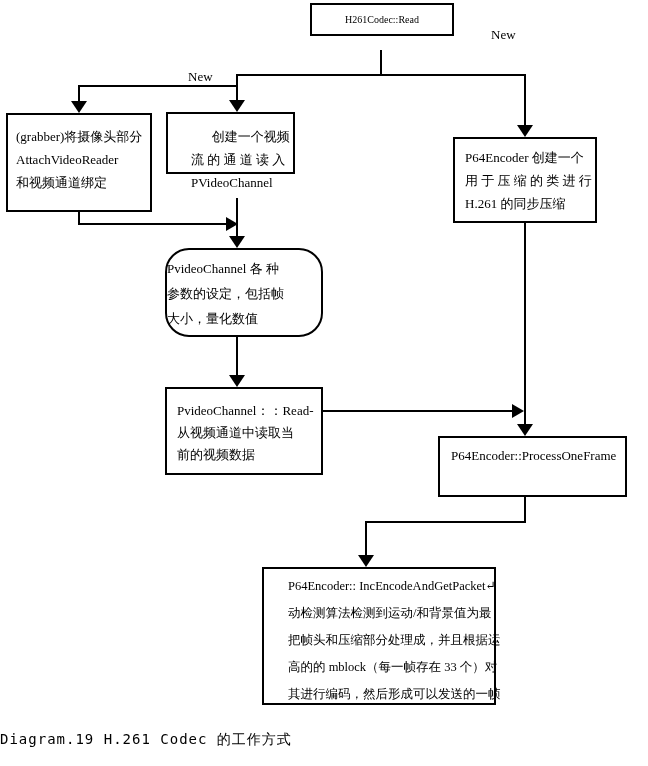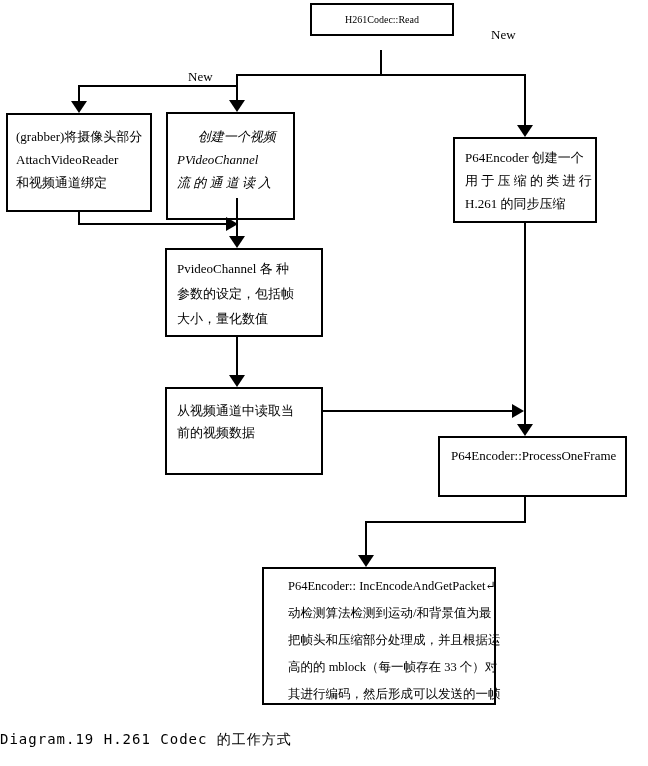--- a/index.html
+++ b/index.html
@@ -13,23 +13,23 @@
     position:absolute; box-sizing:border-box;
     border:2px solid var(--line); background:var(--bg);
     font-size:13px; color:var(--text);
   }
   .ln { display:block; white-space:nowrap; }
   .indent { text-indent:1.6em; }
 
   
   .n-top    { left:310px; top:3px;  width:144px; height:33px; line-height:29px; text-align:center; font-size:10px; }
   .n-attach { left:6px;   top:113px; width:146px; height:99px; padding:10px 8px;  line-height:23px; }
-  .n-create { left:166px; top:112px; width:129px; height:108px; padding:11px 9px;  line-height:23px;font-style:italic; }
+  .n-create { left:166px; top:112px; width:129px; height:62px; padding:11px 23px;  line-height:23px; }
   .n-p64c   { left:453px; top:137px; width:144px; height:86px; padding:7px 10px;  line-height:23px; }
-  .n-params { left:165px; top:248px; width:158px; height:89px; padding:6px 10px;  line-height:25px; }
+  .n-params { left:165px; top:248px; width:158px; height:89px; padding:6px 0;  line-height:25px;border-radius:24px; }
   .n-read   { left:165px; top:387px; width:158px; height:88px; padding:11px 10px; line-height:22px; }
   .n-proc   { left:438px; top:436px; width:189px; height:61px; padding:7px 11px;  line-height:22px; }
   .n-inc    { left:262px; top:567px; width:234px; height:138px; padding:4px 24px;  line-height:27px; font-size:12.5px; }
 
   .h, .v { position:absolute; background:var(--line); }
   .ad { position:absolute; width:0; height:0;
         border-left:8px solid transparent; border-right:8px solid transparent;
         border-top:12px solid var(--line); }
   .ar { position:absolute; width:0; height:0;
         border-top:7px solid transparent; border-bottom:7px solid transparent;
@@ -68,22 +68,22 @@
   <div class="ad" style="left:517px; top:125px;"></div>
 
   <div class="node n-attach">
     <span class="ln">(grabber)将摄像头部分</span>
     <span class="ln">AttachVideoReader</span>
     <span class="ln">和视频通道绑定</span>
   </div>
 
   <div class="node n-create">
     <span class="ln indent">创建一个视频</span>
+    <span class="ln">流 的 通 道 读 入</span>
     <span class="ln">PVideoChannel</span>
-    <span class="ln">流 的 通 道 读 入</span>
   </div>
 
   <div class="node n-p64c">
     <span class="ln">P64Encoder 创建一个</span>
     <span class="ln">用 于 压 缩 的 类 进 行</span>
     <span class="ln">H.261 的同步压缩</span>
   </div>
 
   <div class="v" style="left:78px; top:212px; width:2px; height:13px;"></div>
   <div class="h" style="left:78px; top:223px; width:148px; height:2px;"></div>
@@ -95,20 +95,21 @@
   <div class="node n-params">
     <span class="ln">PvideoChannel 各 种</span>
     <span class="ln">参数的设定，包括帧</span>
     <span class="ln">大小，量化数值</span>
   </div>
 
   <div class="v" style="left:236px; top:337px; width:2px; height:39px;"></div>
   <div class="ad" style="left:229px; top:375px;"></div>
 
   <div class="node n-read">
+    <span class="ln">PvideoChannel：：Read-</span>
     <span class="ln">从视频通道中读取当</span>
     <span class="ln">前的视频数据</span>
   </div>
 
   <div class="h" style="left:323px; top:410px; width:190px; height:2px;"></div>
   <div class="ar" style="left:512px; top:404px;"></div>
 
   <div class="v" style="left:524px; top:223px; width:2px; height:202px;"></div>
   <div class="ad" style="left:517px; top:424px;"></div>
 

